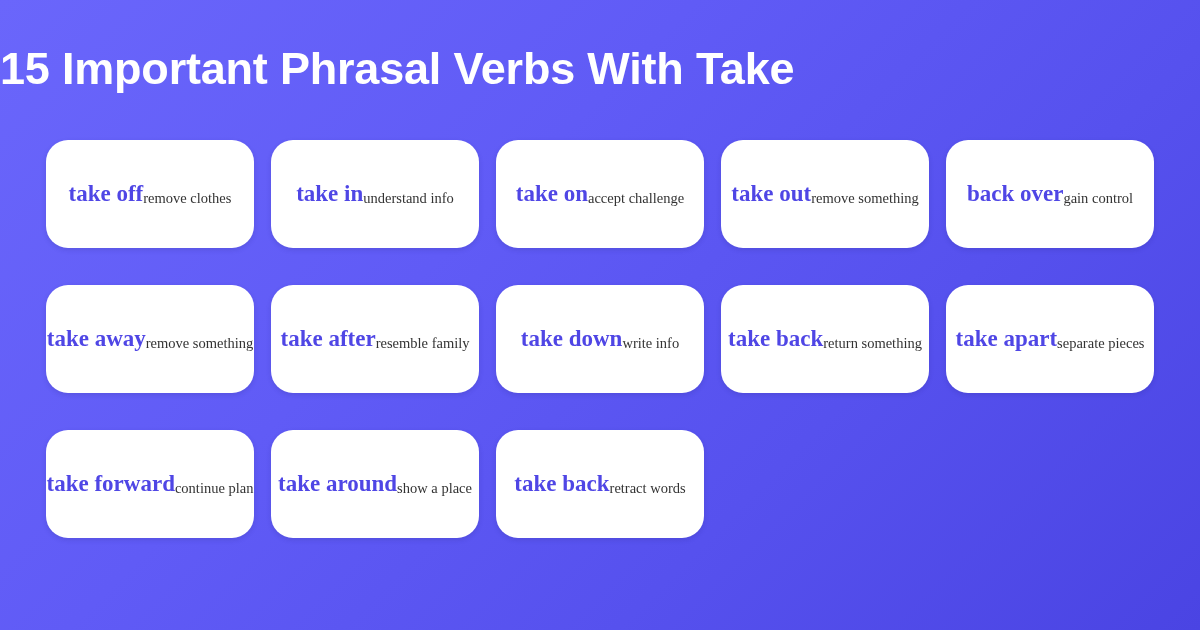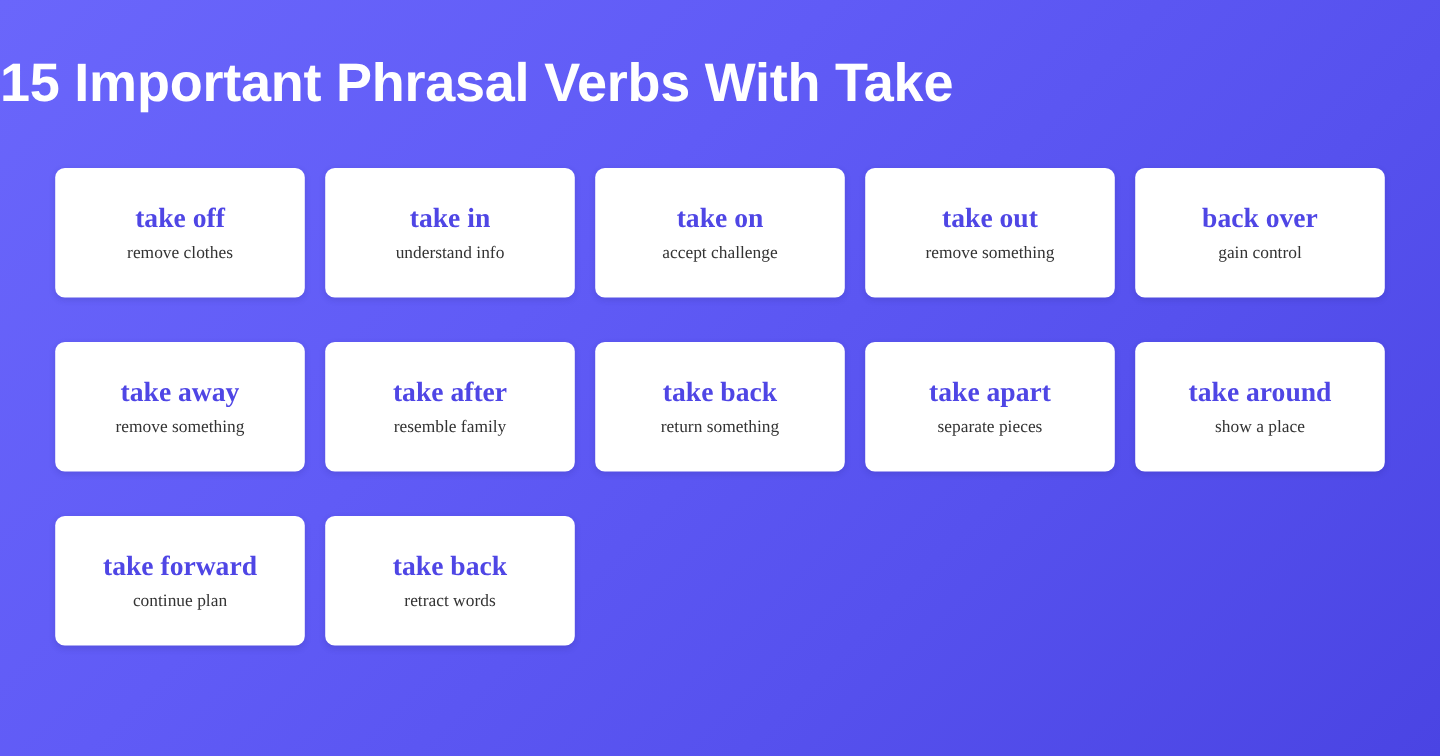--- a/index.html
+++ b/index.html
@@ -47,24 +47,23 @@
     width: 1108px;
     display: grid;
     grid-template-columns: repeat(5, 208px);
     grid-auto-rows: 108px;
     column-gap: 17px;
     row-gap: 37px;
   }
 
   .verb-card {
     background: #ffffff;
-    border-radius: 8px;
+    border-radius: 22px;
     box-shadow: 0 2px 5px rgba(32, 28, 110, 0.16);
     display: flex;
-    flex-direction: column;
     align-items: center;
     justify-content: center;
     box-sizing: border-box;
     padding: 6px 8px;
     overflow: hidden;
   }
 
   .verb-phrase {
     font-family: "Liberation Serif", serif;
     font-weight: bold;
@@ -124,40 +123,44 @@
     <div class="verb-card">
       <div class="verb-phrase">take away</div>
       <div class="verb-meaning">remove something</div>
     </div>
 
     <div class="verb-card">
       <div class="verb-phrase">take after</div>
       <div class="verb-meaning">resemble family</div>
     </div>
 
+    <div class="verb-card">
+      <div class="verb-phrase">take down</div>
+      <div class="verb-meaning">write info</div>
+    </div>
 
     <div class="verb-card">
       <div class="verb-phrase">take back</div>
       <div class="verb-meaning">return something</div>
     </div>
 
 
     <div class="verb-card">
       <div class="verb-phrase">take apart</div>
       <div class="verb-meaning">separate pieces</div>
     </div>
 
     <div class="verb-card">
-      <div class="verb-phrase">take around</div>
-      <div class="verb-meaning">show a place</div>
+      <div class="verb-phrase">take forward</div>
+      <div class="verb-meaning">continue plan</div>
     </div>
 
     <div class="verb-card">
-      <div class="verb-phrase">take forward</div>
-      <div class="verb-meaning">continue plan</div>
+      <div class="verb-phrase">take around</div>
+      <div class="verb-meaning">show a place</div>
     </div>
 
     <div class="verb-card">
       <div class="verb-phrase">take back</div>
       <div class="verb-meaning">retract words</div>
     </div>
 
   </div>
 </div>
 

